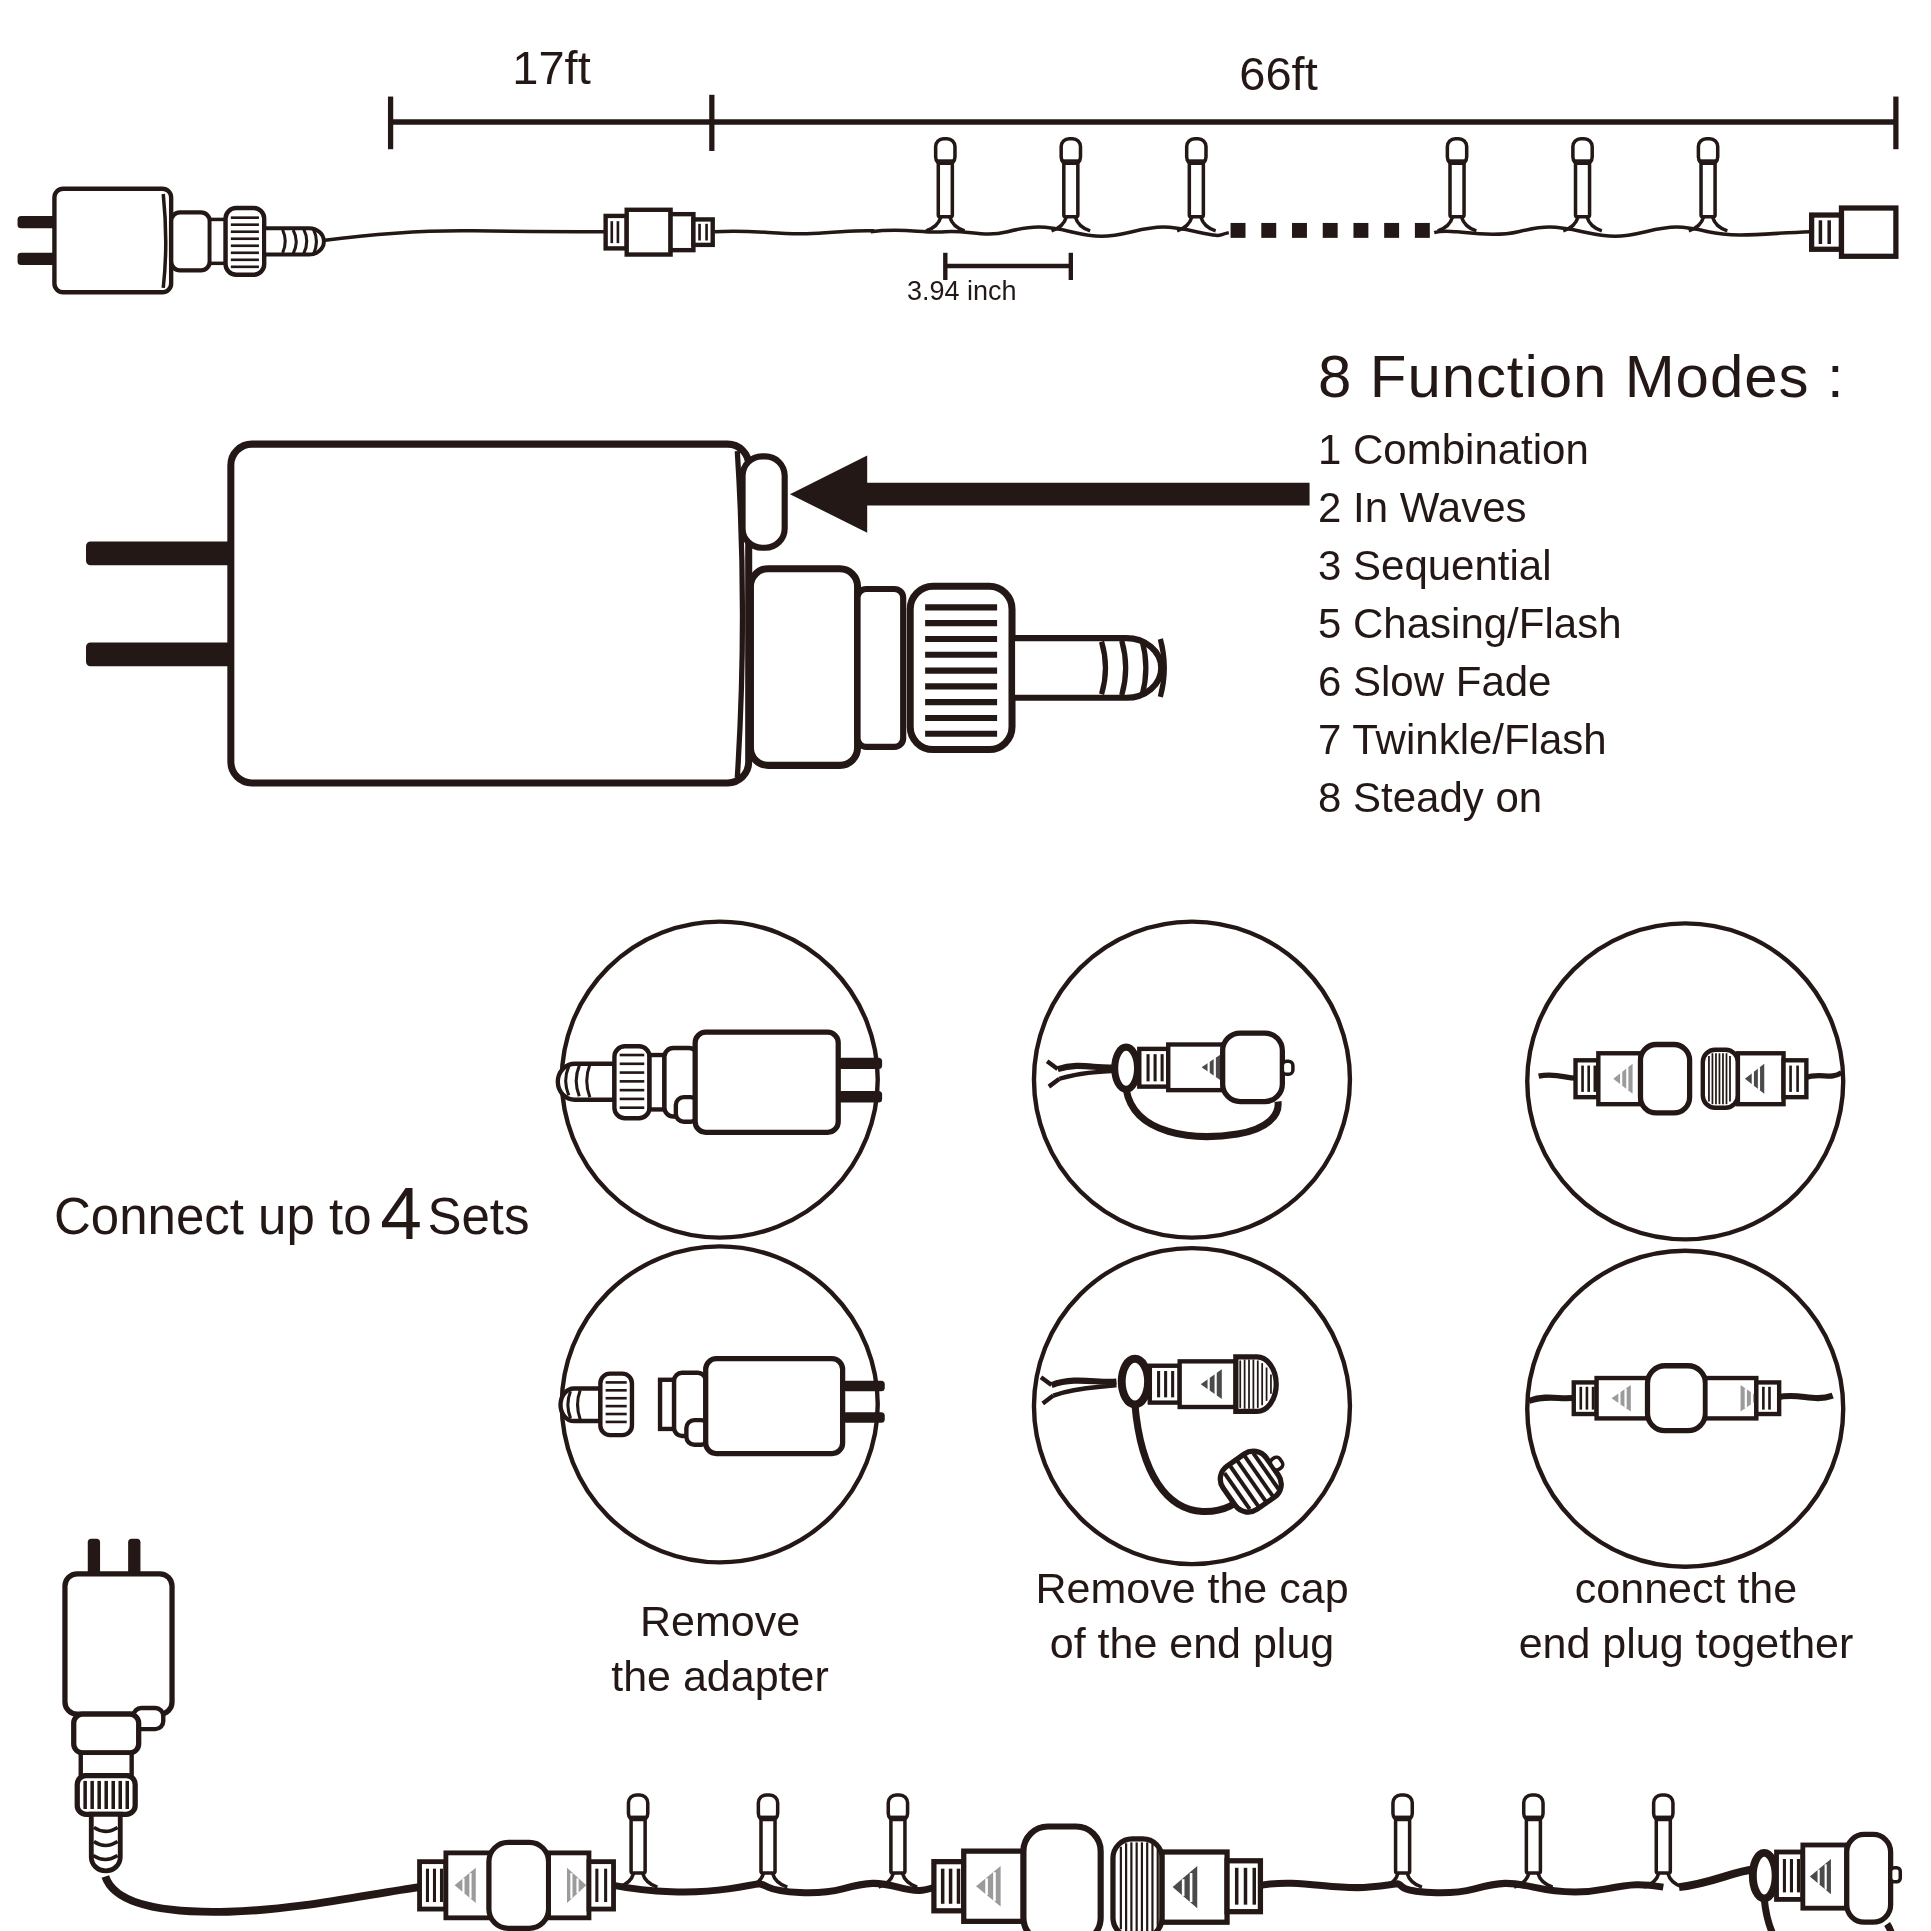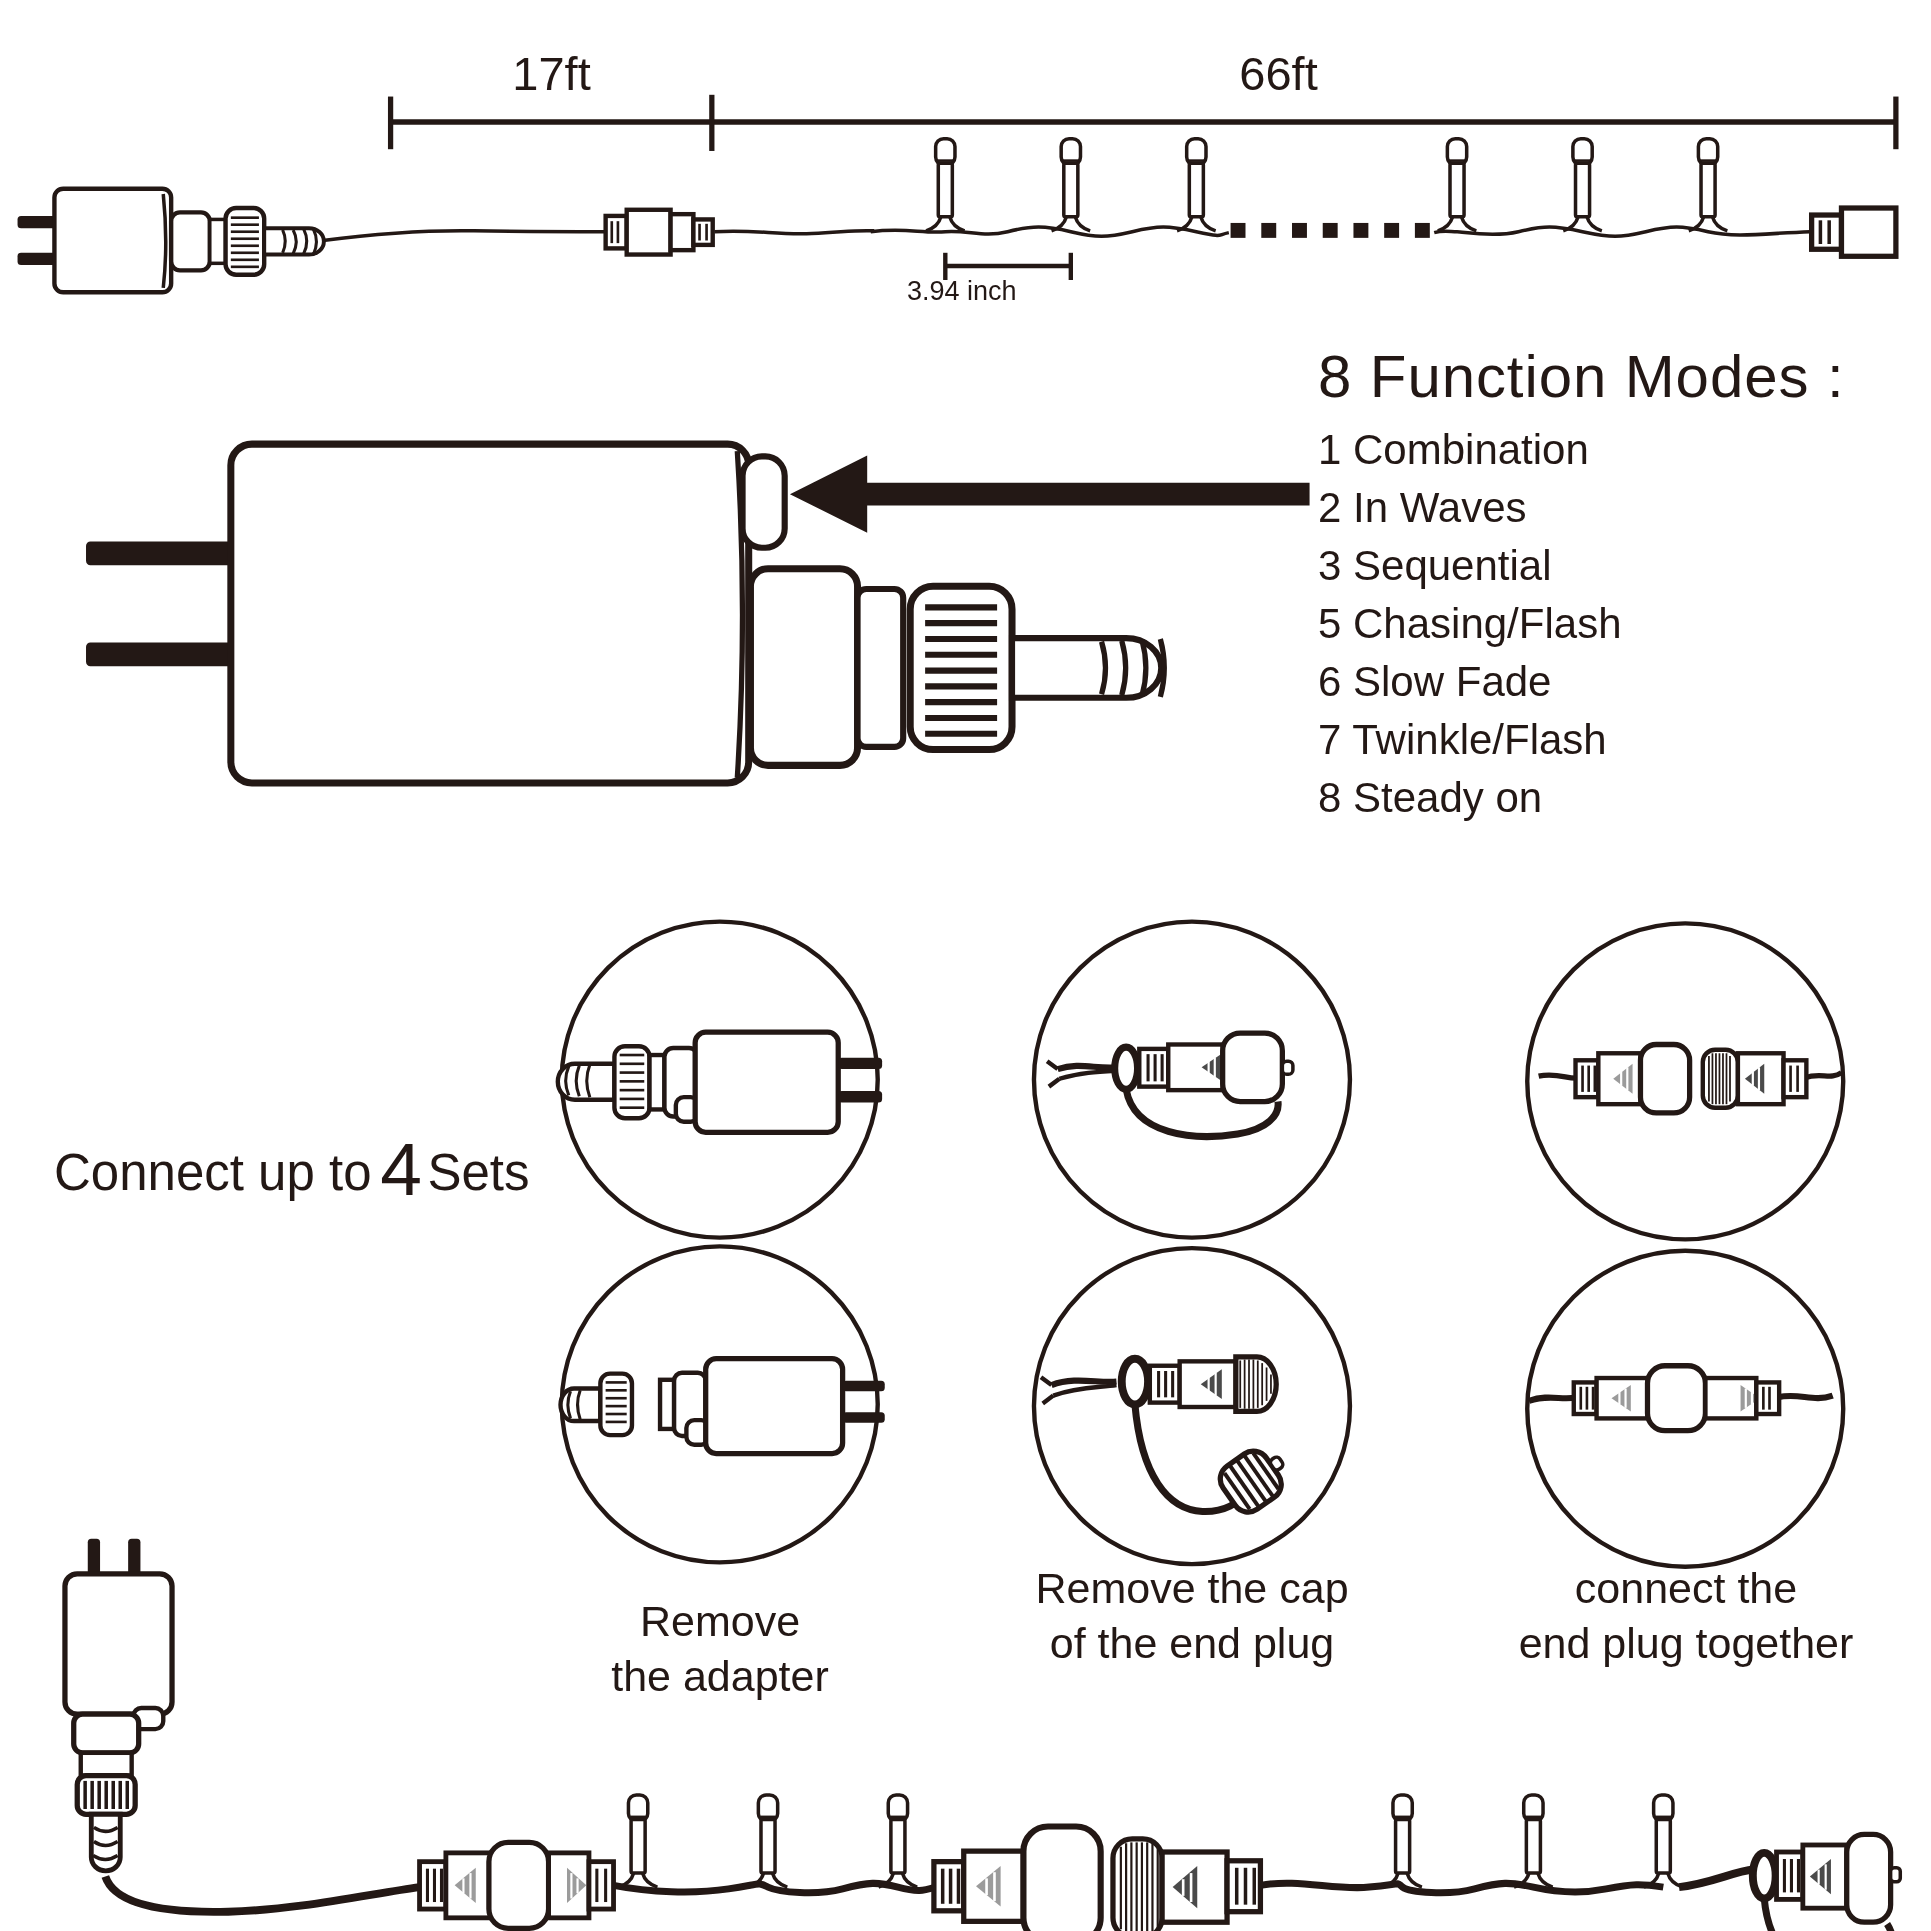--- a/index.html
+++ b/index.html
@@ -17,21 +17,21 @@
   .shape{stroke:var(--ink);fill:#ffffff;}
   .solid{fill:var(--ink);stroke:none;}
   .fanL{fill:var(--fan-light);stroke:none;}
   .fanD{fill:var(--fan-dark);stroke:none;}
   .hatch{stroke:#ffffff;fill:none;}
   .txt{position:absolute;color:var(--ink);white-space:nowrap;}
   .dim-label{font-size:47px;text-align:center;width:193px;}
   .spacing-label{font-size:27px;text-align:left;width:202px;}
   .modes-title{left:1318px;top:342px;font-size:60px;letter-spacing:0.9px;}
   .modes-list{left:1318px;top:421px;font-size:42px;line-height:58px;}
-  .connect-note{left:54px;top:1132px;font-size:51px;}
+  .connect-note{left:54px;top:1176px;font-size:51px;}
   .connect-note .big4{font-size:75px;line-height:1;vertical-align:-5.3px;margin-left:8.8px;}
   .connect-note .suffix{margin-left:5.3px;}
   .step-caption{width:492px;text-align:center;font-size:43px;line-height:55px;top:1561px;}
 </style>
 </head>
 <body>
 
 <div class="canvas">
 
 <svg width="1931" height="1931" viewBox="0 0 2200 2200">
@@ -386,21 +386,21 @@
     <line class="ln" stroke-width="3.5" x1="2049" y1="2118" x2="2049" y2="2156"></line>
     <rect class="shape" stroke-width="5.5" x="2054" y="2102" width="50" height="72"></rect>
     <polygon class="fanD" points="2062,2138 2086,2118 2086,2158"></polygon>
     <line class="hatch" stroke-width="2.5" x1="2072" y1="2130" x2="2072" y2="2147"></line>
     <line class="hatch" stroke-width="2.5" x1="2080" y1="2124" x2="2080" y2="2153"></line>
     <rect class="shape" stroke-width="6" x="2104" y="2090" width="50" height="100" rx="20"></rect>
     <rect class="shape" stroke-width="4" x="2154" y="2128" width="11" height="16" rx="4"></rect>
   </g>
 </svg>
 
-<div class="txt dim-label" style="left:455px;top:46px;text-align:center;">17ft</div>
+<div class="txt dim-label" style="left:455px;top:40px;text-align:center;">17ft</div>
 <div class="txt dim-label" style="left:1182px;top:46px;">66ft</div>
 <div class="txt spacing-label" style="left:907px;top:276px;">3.94 inch</div>
 
 <div class="txt modes-title">8 Function Modes :</div>
 <div class="txt modes-list">
   <div>1 Combination</div>
   <div>2 In Waves</div>
   <div>3 Sequential</div>
   <div>5 Chasing/Flash</div>
   <div>6 Slow Fade</div>

